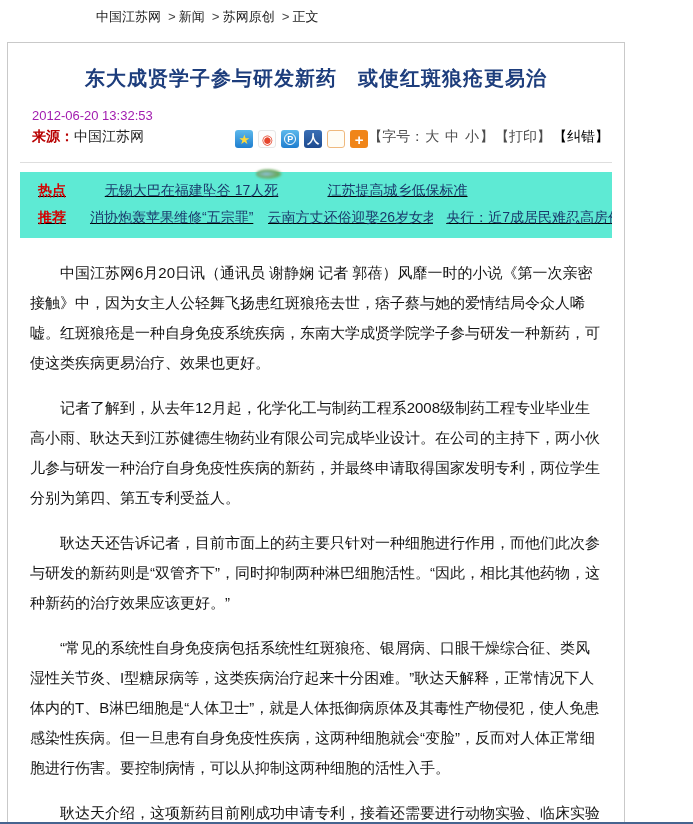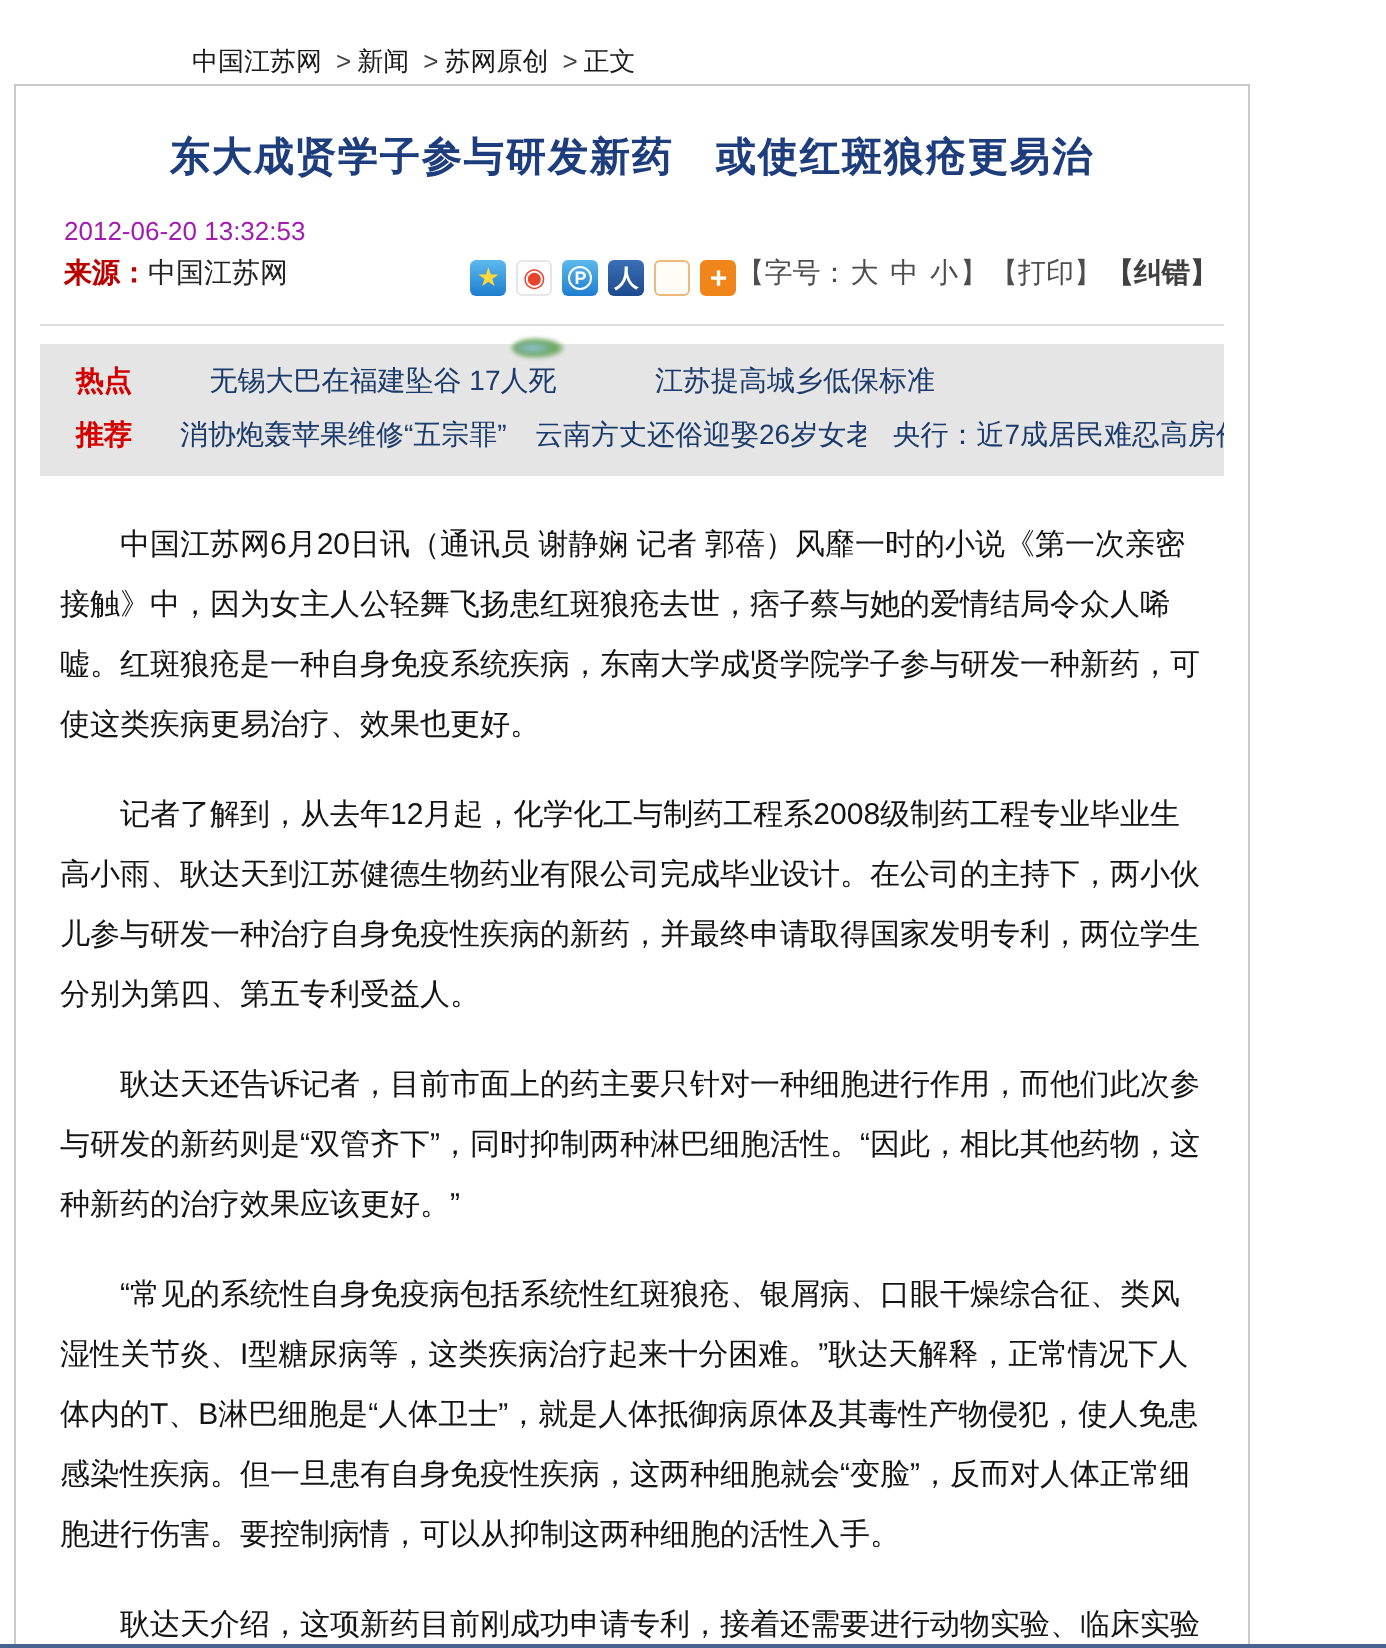--- a/index.html
+++ b/index.html
@@ -1,20 +1,20 @@
 <!DOCTYPE html>
 <html><head>
 <meta charset="utf-8">
 <style>
   * { margin:0; padding:0; box-sizing:border-box; }
   html,body { width:693px; height:824px; background:#fff; font-family:"Liberation Sans","DejaVu Sans",sans-serif; overflow:hidden; }
   body { position:relative; }
 
   
-  .breadcrumb { position:absolute; top:22px; left:96px; font-size:13px; color:#1a1a1a; }
+  .breadcrumb { position:absolute; top:8px; left:96px; font-size:13px; color:#1a1a1a;font-family:Liberation Mono, monospace; }
   .breadcrumb a { color:#1a1a1a; text-decoration:none; cursor:pointer; }
   .breadcrumb .sep { margin:0 3px 0 7px; color:#444; }
 
   
   .main-box { position:absolute; top:42px; left:7px; width:618px; height:782px; border:1px solid #c9c9c9; border-bottom:none; background:#fff; }
 
   .article-title { margin-top:22px; text-align:center; font-size:20px; font-weight:bold; color:#1d3d7c; letter-spacing:1px; }
 
   .date-line { margin:16px 0 0 24px; font-size:13px; color:#a21caf; }
 
@@ -25,29 +25,29 @@
   .icon { width:18px; height:18px; border-radius:3px; display:inline-flex; align-items:center; justify-content:center; cursor:pointer; overflow:hidden; }
   .icon-qzone { background:linear-gradient(#5db9ec,#1e7ecf); color:#ffd83a; font-size:13px; }
   .icon-weibo { background:#fdfdfd; border:1px solid #e6e6e6; color:#e6452c; font-size:13px; }
   .icon-pengyou { background:linear-gradient(#5db9ec,#1e7ecf); }
   .icon-pengyou .pp { width:12px; height:12px; border:1px solid #fff; border-radius:50%; color:#fff; font-size:9px; line-height:10px; text-align:center; font-weight:bold; }
   .icon-renren { background:linear-gradient(#3a6fb5,#1d4a8f); color:#fff; font-size:12px; font-weight:bold; }
   .icon-blank { background:#fffdf6; border:1px solid #efb97e; }
   .icon-more { background:#f08519; color:#fff; font-size:15px; font-weight:bold; }
   .tools { margin-left:auto; font-size:14px; color:#4d4d4d; white-space:nowrap; }
   .tools a { color:#4d4d4d; text-decoration:none; cursor:pointer; margin:0 1px; }
-  .tools .correct, .tools .correct a { color:#404040; font-weight:bold; }
+  .tools .correct, .tools .correct a { color:#000000; font-weight:normal; }
 
   .deco-blob { position:absolute; left:248px; top:126px; width:26px; height:10px; border-radius:50%;
     background:radial-gradient(ellipse at 40% 50%, #8fc2de 0%, #69a557 55%, rgba(255,255,255,0) 78%); filter:blur(1px); }
 
   .separator { border-top:1px solid #dedede; margin:12px 12px 0 12px; }
 
   
-  .hot-box { background:#e5e5e5; margin:9px 12px 0 12px; padding:5px 0 7px 0; }
+  .hot-box { background:#5eead4; margin:9px 12px 0 12px; padding:5px 0 7px 0;text-decoration:underline; }
   .hot-row { display:flex; align-items:center; height:27px; font-size:14px; }
   .hot-label { margin-left:18px; width:44px; color:#d40000; font-weight:bold; }
   .hot-link { width:193px; margin-left:13px; color:#1a3a6b; text-decoration:none; cursor:pointer; white-space:nowrap; overflow:hidden;text-align:center; }
 
   
   .article-body { margin:20px 22px 0 22px; font-size:15px; line-height:30px; color:#141414; }
   .article-body p { text-indent:2em; margin-bottom:15px; }
 
   .bottom-bar { position:absolute; bottom:0; left:0; width:693px; height:2px; background:#46648f; }
 </style>

